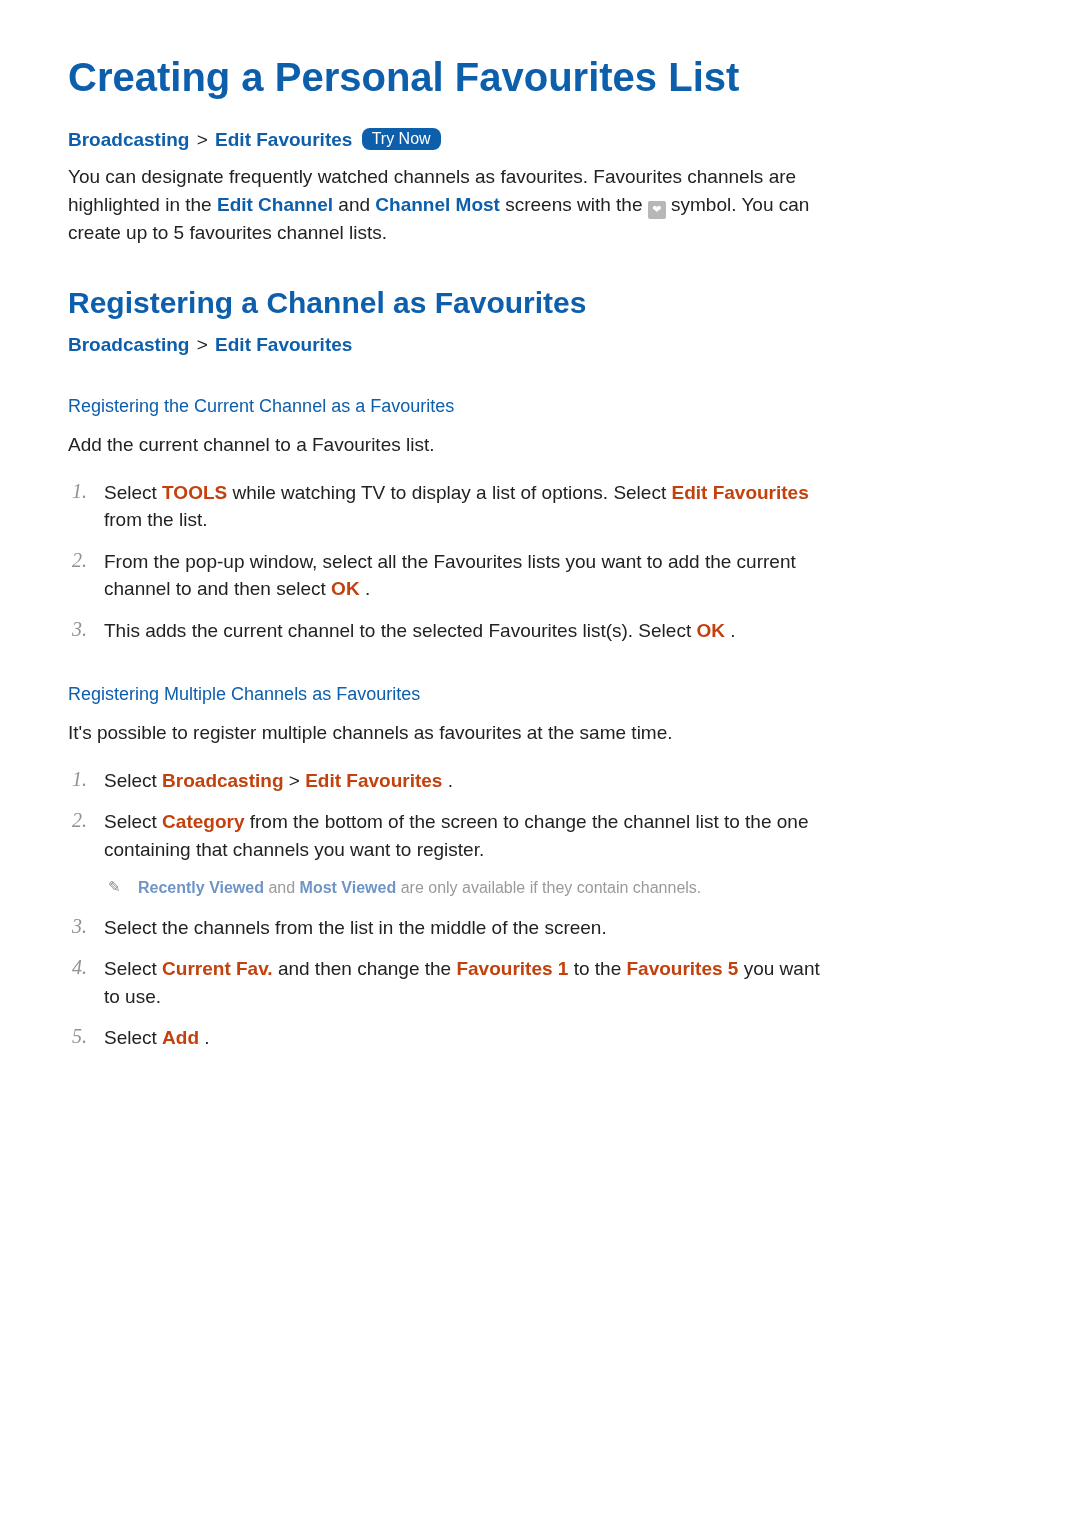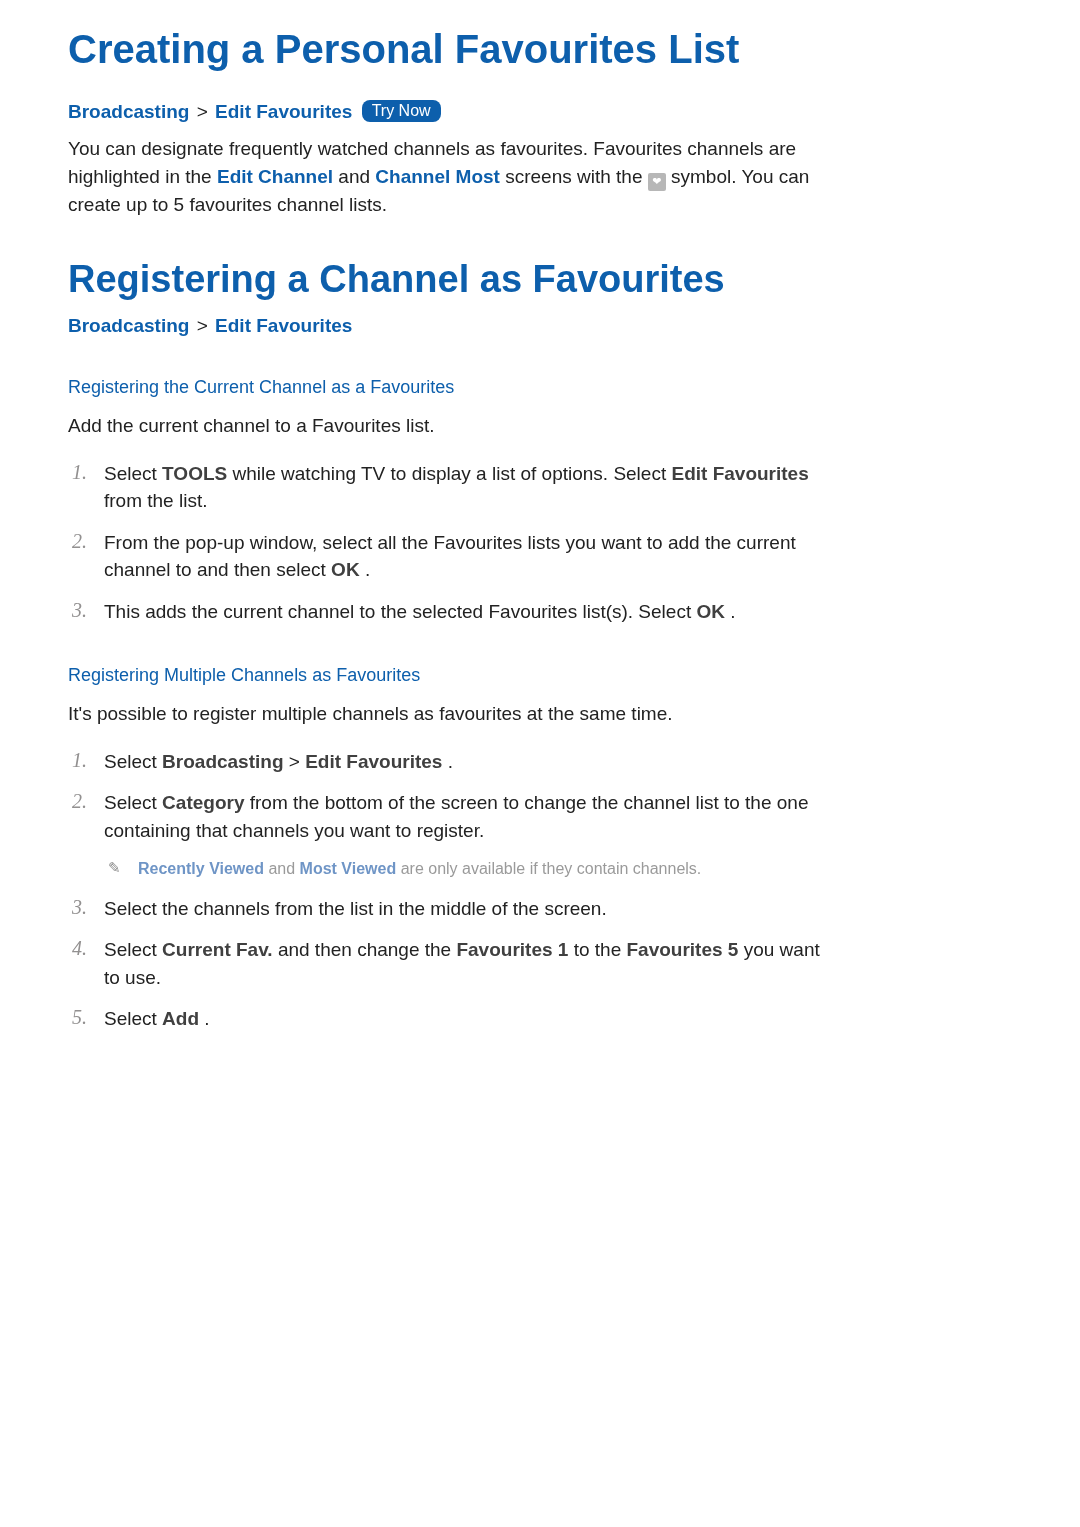--- a/index.html
+++ b/index.html
@@ -6,21 +6,21 @@
     margin: 0;
     padding: 0;
     background: #ffffff;
     font-family: Arial, Helvetica, sans-serif;
     color: #222;
   }
   .page {
     box-sizing: border-box;
     width: 892px;
     min-height: 1527px;
-    padding: 27px 68px 40px 68px;
+    padding: 55px 68px 40px 68px;
   }
   h1.main-title {
     color: #0d5fac;
     font-size: 40px;
     font-weight: 700;
     margin: 0 0 28px 0;
   }
   .bc-line {
     font-size: 19px;
     color: #0d5fac;
@@ -60,21 +60,21 @@
     background: #b7b7b7;
     color: #fff;
     font-size: 11px;
     align-items: center;
     justify-content: center;
     vertical-align: -2px;
     border-radius: 2px;
   }
   h2.sub {
     color: #0d5fac;
-    font-size: 38px;
+    font-size: 30px;
     font-weight: 700;
     margin: 40px 0 14px 0;
   }
   h3.subsub {
     color: #0d5fac;
     font-size: 18px;
     font-weight: 400;
     margin: 40px 0 14px 0;
   }
   ol.steps {
@@ -95,21 +95,21 @@
   ol.steps > li::before {
     content: counter(step) ".";
     position: absolute;
     left: 4px;
     top: -2px;
     color: #929090;
     font-style: italic;
     font-family: Georgia, serif;
     font-size: 20px;
   }
-  ol.steps .blue { color: #404040; font-weight: 700; }
+  ol.steps .blue { color: #c2410c; font-weight: 700; }
   .note {
     position: relative;
     padding-left: 34px;
     font-size: 16px;
     color: #9a9a9a;
     margin: 12px 0 8px 0;
     line-height: 1.5;
   }
   .note .pen {
     position: absolute;

